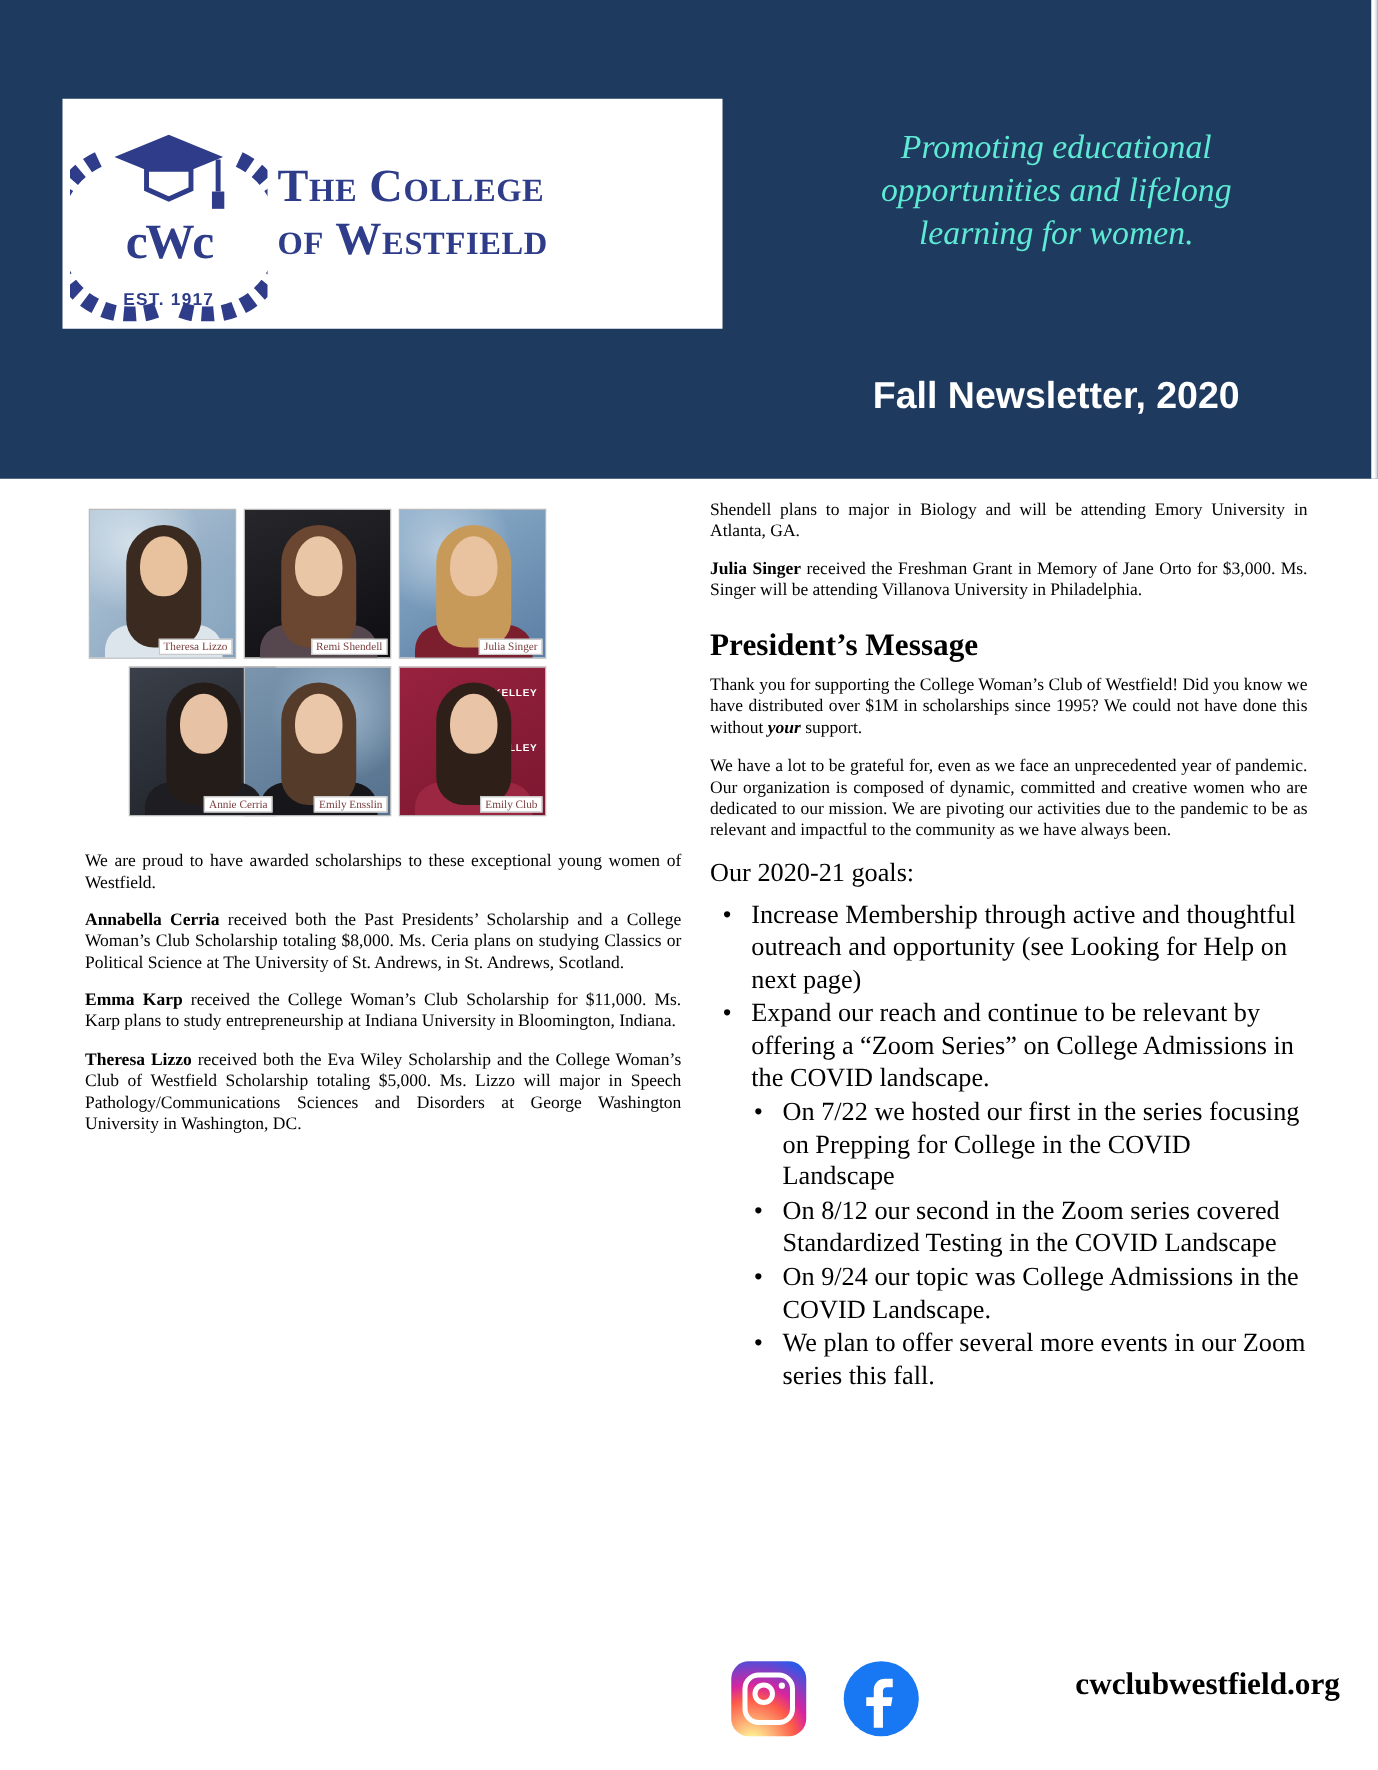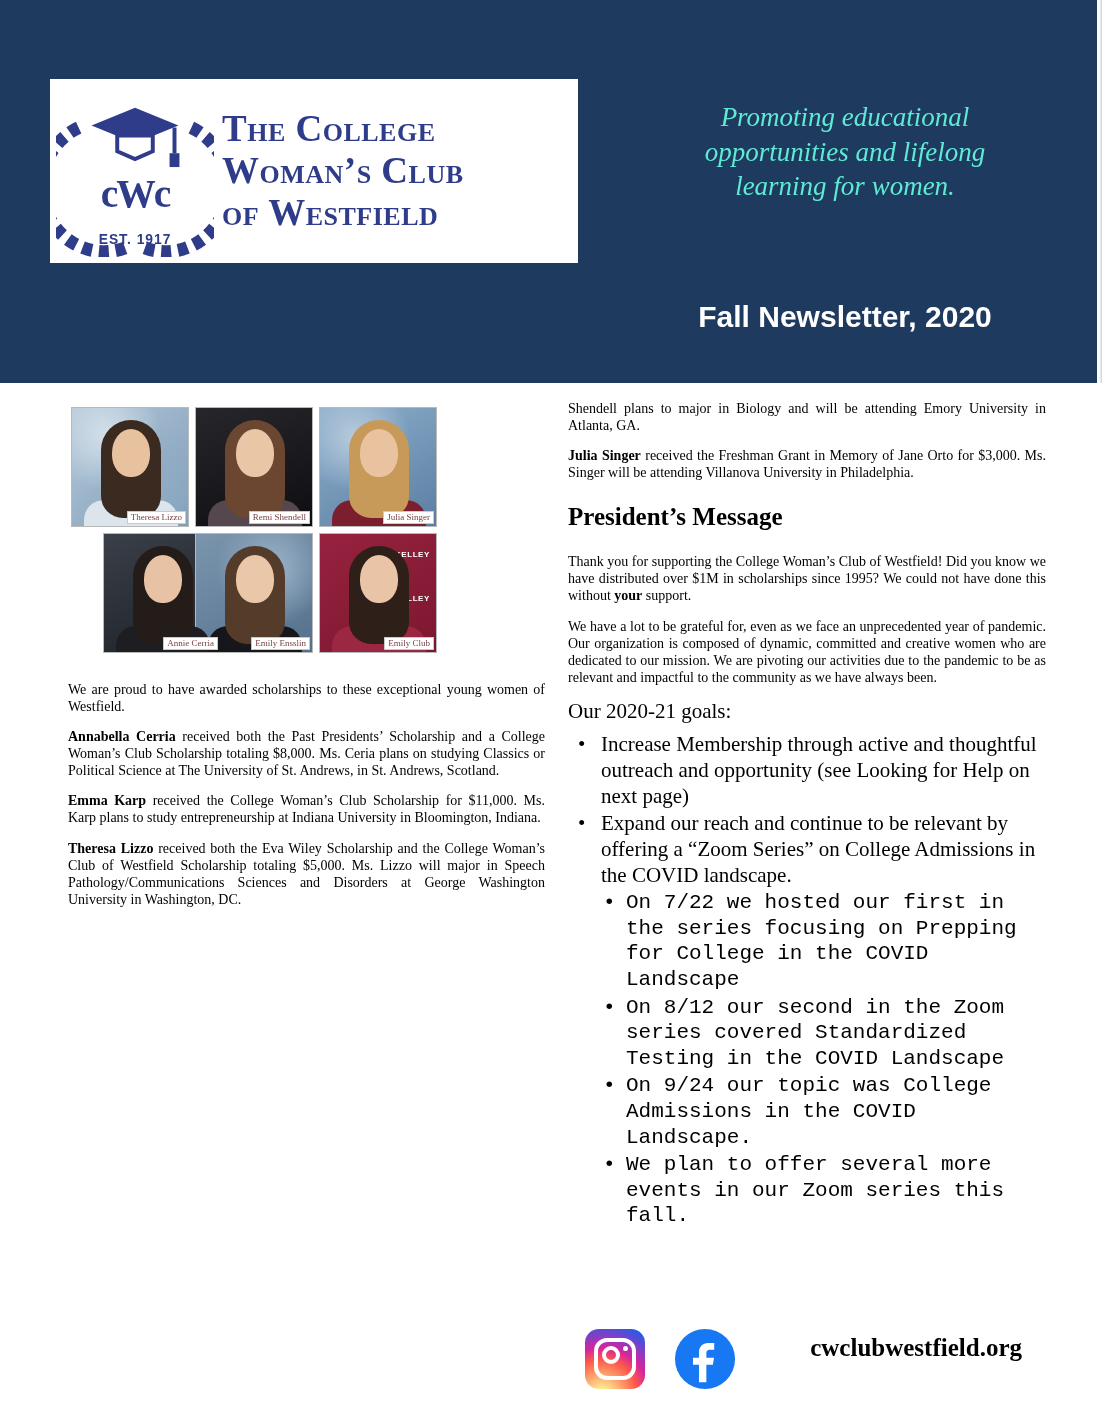--- a/index.html
+++ b/index.html
@@ -86,51 +86,51 @@
   .p5 .po-hair{background:#553c2a;} .p5 .po-face{background:#eac7a8;} .p5 .po-top{background:#16161b;}
   .p6 { background:linear-gradient(150deg,#97223f,#7c1730); }
   .p6 .po-hair{background:#2e2018;} .p6 .po-face{background:#e9c4a6;} .p6 .po-top{background:#9c2742;}
 
   
   p.body-par {
     font-size:14px; line-height:1.22; text-align:justify;
     margin:0 0 13px 0;
   }
   p.body-par strong { font-weight:bold; }
-  .emph { font-weight:bold; }
+  .emph { font-weight:bold; font-style:italic; }
   h2.pm-heading {
-    font-size:25px; font-weight:bold; margin:22px 0 22px 0; text-align:left;
+    font-size:25px; font-weight:bold; margin:22px 0 9px 0; text-align:left;
   }
   p.goals-intro { font-size:21px; line-height:1.22; margin:0 0 8px 0; text-align:left; }
 
   ul.goals { margin:0; padding:0; }
   ul.goals li {
     list-style:none; position:relative; font-size:21px; line-height:1.22;
     text-align:left; margin-bottom:2px;
   }
   li.lvl1 { padding-left:33px; }
-  li.lvl2 { padding-left:58px;font-family:Liberation Mono, monospace; }
+  li.lvl2 { padding-left:58px; }
   li.lvl1::before, li.lvl2::before { content:"\2022"; position:absolute; top:0; }
   li.lvl1::before { left:10px; }
   li.lvl2::before { left:35px; }
 
   
   .instagram-icon {
     position:absolute; left:585px; top:1329px; width:60px; height:60px;
     border-radius:14px;
     background:radial-gradient(circle at 28% 110%, #fdf497 0%, #fdf497 6%, #fd5949 45%, #d6249f 60%, #285aeb 92%);
   }
   .ig-frame { position:absolute; inset:9px; border:4px solid #fff; border-radius:13px; }
   .ig-lens  { position:absolute; left:50%; top:50%; width:18px; height:18px;
               margin:-13px 0 0 -13px; border:4px solid #fff; border-radius:50%; }
   .ig-dot   { position:absolute; right:4px; top:4px; width:5px; height:5px;
               background:#fff; border-radius:50%; }
   .facebook-icon { position:absolute; left:674px; top:1328px; width:62px; height:62px; }
   .website {
-    position:absolute; top:1334px; left:722px; width:300px; text-align:right;
+    position:absolute; top:1334px; left:772px; width:300px; text-align:right;
     font-size:25px; font-weight:bold; color:#000;
   }
 </style>
 </head>
 <body>
 
 <div class="header">
 
   <div class="logo-box">
     <svg class="logo-wreath" viewBox="0 0 160 172">
@@ -142,21 +142,20 @@
         <polygon points="80,22 124,40 80,58 36,40" fill="#2e3c8a"></polygon>
         <polygon points="62,50 98,50 98,66 80,74 62,66" fill="#ffffff" stroke="#2e3c8a" stroke-width="4"></polygon>
         <line x1="120" y1="42" x2="120" y2="68" stroke="#2e3c8a" stroke-width="4"></line>
         <rect x="115" y="68" width="10" height="14" fill="#2e3c8a"></rect>
       </g>
       <text x="80" y="122" text-anchor="middle" fill="#2e3c8a" font-family="Liberation Serif, serif" font-weight="bold" font-size="40" letter-spacing="-2">cWc</text>
       <text x="80" y="160" text-anchor="middle" fill="#2e3c8a" font-family="Liberation Sans, sans-serif" font-weight="bold" font-size="14" letter-spacing="1">EST. 1917</text>
     </svg>
     <div class="logo-title">
       <div>The College</div>
-      <div>Woman’s Club</div>
       <div>of Westfield</div>
     </div>
   </div>
 
   <div class="tagline">Promoting educational
 opportunities and lifelong
 learning for women.</div>
   <div class="newsletter-title">Fall Newsletter, 2020</div>
   <div class="edge-strip"></div>
 </div>

